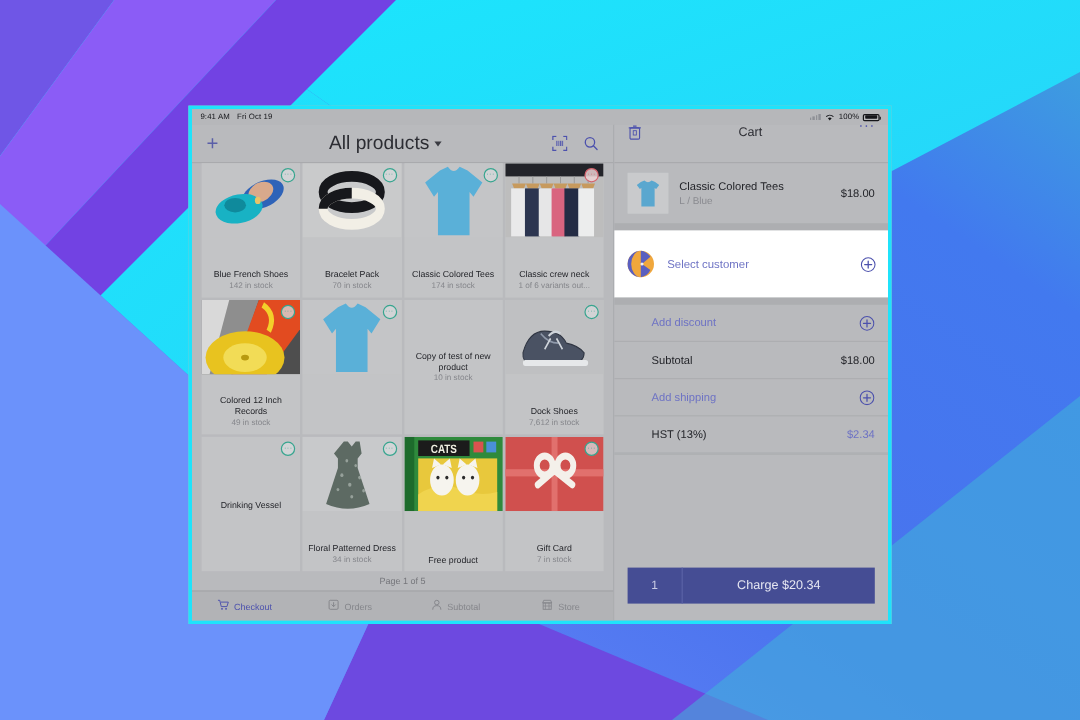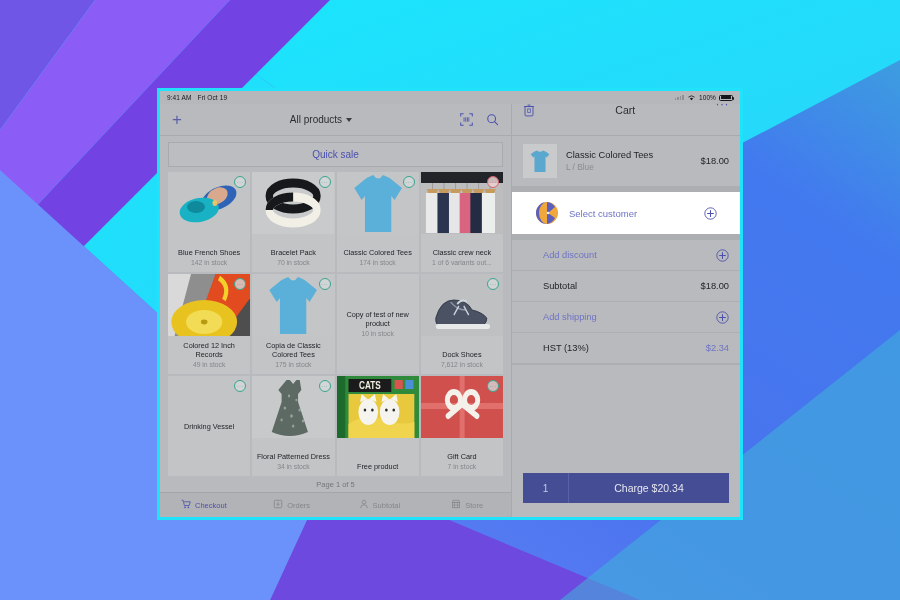--- a/index.html
+++ b/index.html
@@ -56,21 +56,21 @@
 
   
   .lhead {
     height: 32px; flex: 0 0 32px;
     display: flex; align-items: center;
     padding: 0 12px;
     border-bottom: 1px solid #a9aaad;
   }
   .plus { font-size: 17px; color: #5a5fa8; line-height: 1; font-weight: 300; }
   .lhead-title {
-    flex: 1; text-align: center; font-size: 10px; color: #2c2d33;
+    flex: 1; text-align: center; font-size: 16px; color: #2c2d33;
     display: flex; align-items: center; justify-content: center; gap: 4px;
   }
   .caret { width: 0; height: 0; border-left: 3.2px solid transparent; border-right: 3.2px solid transparent; border-top: 4px solid #3a3b42; }
   .lhead-icons { display: flex; gap: 13px; align-items: center; }
 
   
   .qs-wrap { padding: 6px 8px 5px; }
   .quicksale {
     height: 25px; border: 1px solid #a9aaad; background: #bcbdc0;
     display: flex; align-items: center; justify-content: center;
@@ -129,22 +129,22 @@
   .cartitem { display: flex; align-items: center; gap: 9px; padding: 8px 11px; }
   .citem-thumb { width: 34px; height: 34px; background: #c9cacc; flex: 0 0 34px; }
   .citem-body { flex: 1; }
   .citem-name { font-size: 9.3px; color: #232429; }
   .citem-var { font-size: 8.3px; color: #8a8b90; margin-top: 2px; }
   .citem-price { font-size: 9.3px; color: #232429; }
 
   .divider-gap { height: 6px; background: #adaeb1; }
 
   .custrow {
-    background: #ffffff; height: 42px; display: flex; align-items: center;
-    padding: 0 23px; gap: 10px; justify-content: space-between;
+    background: #ffffff; height: 56px; display: flex; align-items: center;
+    padding: 0 10px; gap: 10px; justify-content: space-between;
   }
   .cust-av { width: 24px; height: 24px; flex: 0 0 24px; }
   .cust-label { flex: 1; font-size: 9.5px; color: #6e73c4; }
 
   .lrow {
     height: 31px; display: flex; align-items: center; padding: 0 11px;
     border-bottom: 1px solid #adaeb1; font-size: 9.3px;
   }
   .lrow .lbl { flex: 1; margin-left: 20px; }
   .lrow.link .lbl { color: #6e73c4; }
@@ -239,25 +239,20 @@
                 <rect x="11.8" y="6" width="1" height="6"></rect>
               </g>
           </svg>
           <svg width="13" height="13" viewBox="0 0 18 18">
             <circle cx="7.8" cy="7.8" r="5.4" stroke="#4c51ad" stroke-width="1.5" fill="none"></circle>
             <path d="M11.8 11.8 L16 16" stroke="#4c51ad" stroke-width="1.5" stroke-linecap="round"></path>
           </svg>
         </div>
       </div>
 
-      <div class="qs-wrap">
-        <div class="quicksale">
-          <span>Quick sale</span>
-        </div>
-      </div>
 
       <div class="grid" id="product-grid">
           <div class="card">
             <div class="thumb">
               <svg viewBox="0 0 100 62" class="fill" preserveAspectRatio="none">
                 <rect width="100" height="62" fill="#c3c4c6"></rect>
                 <ellipse cx="62" cy="26" rx="22" ry="11" fill="#2e63b8" transform="rotate(-18 62 26)"></ellipse>
                 <ellipse cx="60" cy="24" rx="13" ry="8" fill="#d8a98c" transform="rotate(-18 60 24)"></ellipse>
                 <ellipse cx="38" cy="38" rx="24" ry="12" fill="#18b2c4" transform="rotate(-8 38 38)"></ellipse>
                 <ellipse cx="34" cy="35" rx="11" ry="6" fill="#0f8a9c"></ellipse>
@@ -350,24 +345,20 @@
             </div>
           </div>
           <div class="card">
             <div class="thumb">
               <svg viewBox="0 0 100 62" class="fill" preserveAspectRatio="none">
                 <rect width="100" height="62" fill="#c4c5c7"></rect>
                 <path d="M36 6 L44 3 Q50 10 56 3 L64 6 L79 16 L70 28 L66 24 V60 H34 V24 L30 28 L21 16 Z" fill="#5ab0d8"></path>
               </svg>
             </div>
             <div class="badge">···</div>
-            <div class="meta">
-              <div class="pname">Copia de Classic Colored Tees</div>
-              <div class="pstock">175 in stock</div>
-            </div>
           </div>
           <div class="card noimg">
             <div class="meta">
               <div class="pname">Copy of test of new product</div>
               <div class="pstock">10 in stock</div>
             </div>
           </div>
           <div class="card">
             <div class="thumb">
               <svg viewBox="0 0 100 62" class="fill" preserveAspectRatio="none">

